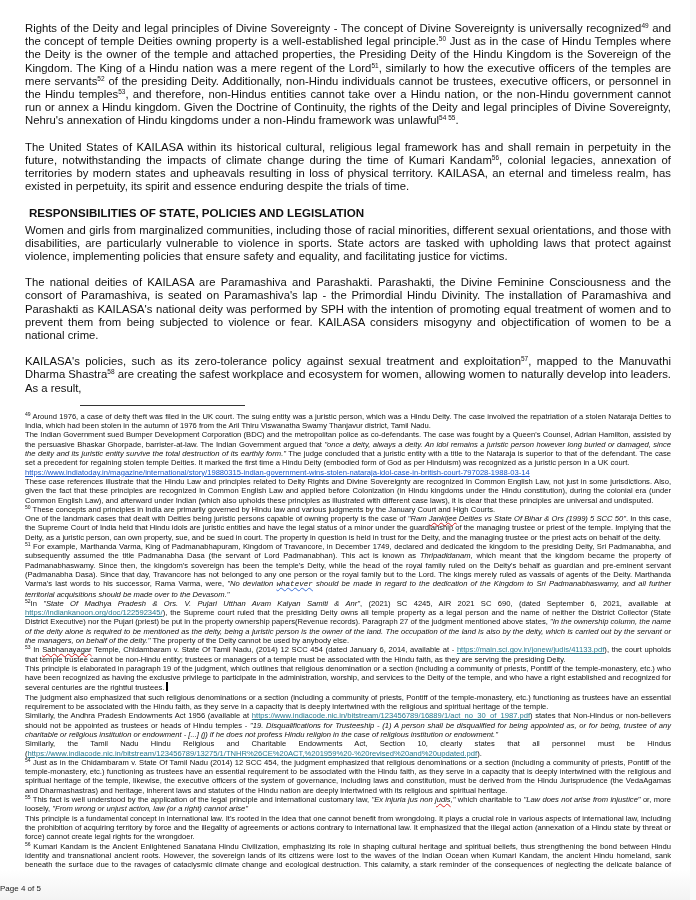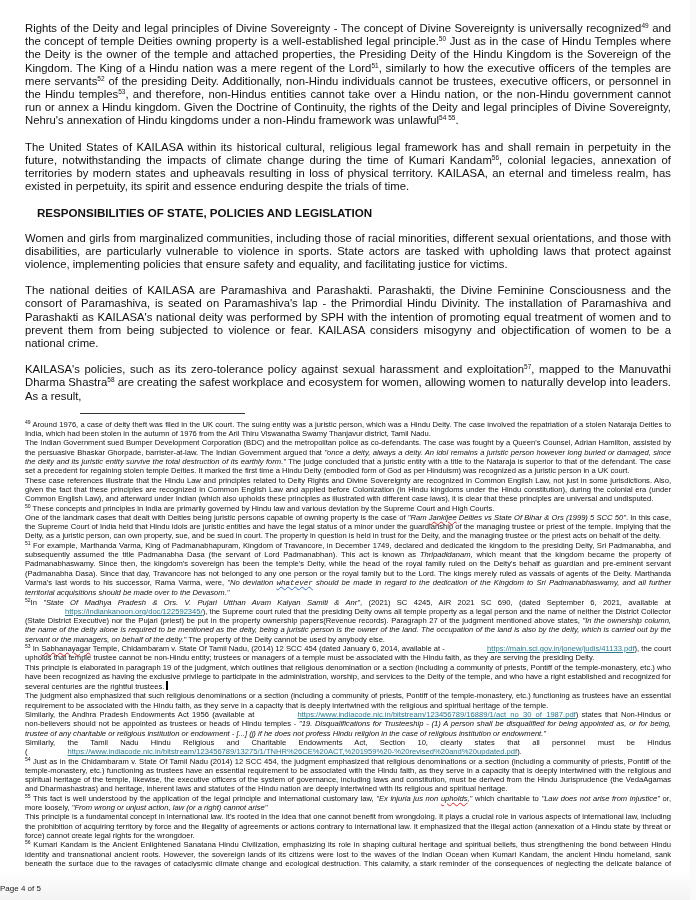--- a/index.html
+++ b/index.html
@@ -1,27 +1,27 @@
 <!DOCTYPE html>
 <html><head>
 <meta charset="utf-8">
 <style>
   html, body { margin: 0; padding: 0; background: #ffffff; }
   body { width: 696px; height: 900px; overflow: hidden; position: relative; font-family: "Liberation Sans", sans-serif; color: #111; }
   .page { position: absolute; left: 25px; top: 22px; width: 646px; }
   .body-text { font-size: 11.3px; line-height: 13.2px; text-align: justify; margin: 0 0 13px 0; }
   .body-text b { font-weight: normal; }
-  .heading { font-size: 11.6px; font-weight: bold; line-height: 13.2px; margin: 12px; }
+  .heading { font-size: 11.6px; font-weight: bold; line-height: 13.2px; margin: 4px; }
   sup { font-size: 6.5px; line-height: 0; vertical-align: 4px; }
   .sep { width: 165px; border-top: 1px solid #333; margin: 10px 0 6px 55px; }
   .fn { font-size: 7.6px; line-height: 9.3px; text-align: justify; margin: 0; color: #111; }
   .fn sup { font-size: 5px; vertical-align: 3px; }
   .fn i { font-style: italic; }
   .link { color: #1a56c8; text-decoration: underline; }
-  .link-teal { color: #2a7a8f; text-decoration: underline; margin-left: 40px; }
+  .link-teal { color: #2a7a8f; text-decoration: underline; }
   .spell { text-decoration: underline wavy #d22; text-decoration-thickness: 1px; }
   .spell-blue { text-decoration: underline wavy #3b6fd8; text-decoration-thickness: 1px; font-family: Liberation Mono, monospace; }
   .cursor { display: inline-block; width: 2px; height: 9px; background: #000; vertical-align: -1px; margin-left: 2px; }
   .page-number { position: absolute; left: 0; right: 0; top: 884px; text-align: left; font-size: 8px; color: #222; }
   .bottom-shade { position: absolute; left: 0; right: 0; bottom: 0; height: 30px; background: linear-gradient(#ffffff, #f3f3f3); }
   .scrollbar { position: absolute; right: 0; top: 0; width: 6px; height: 900px; background: #fafafa; }
 </style>
 </head>
 <body>
 
@@ -29,45 +29,46 @@
 
   <p class="body-text"><b>Rights of the Deity and legal principles of Divine Sovereignty</b><b> - </b><span>The concept of Divine Sovereignty is universally recognized</span><sup>49</sup><span> and the concept of temple Deities owning property is a well-established legal principle.</span><sup>50</sup><span> Just as in the case of Hindu Temples where the Deity is the owner of the temple and attached properties, the Presiding Deity of the Hindu Kingdom is the Sovereign of the Kingdom. The King of a Hindu nation was a mere regent of the Lord</span><sup>51</sup><span>, similarly to how the executive officers of the temples are mere servants</span><sup>52</sup><span> of the presiding Deity. Additionally, non-Hindu individuals cannot be trustees, executive officers, or personnel in the Hindu temples</span><sup>53</sup><span>, and therefore, non-Hindus entities cannot take over a Hindu nation, or the non-Hindu government cannot run or annex a Hindu kingdom. Given the Doctrine of Continuity, the rights of the Deity and legal principles of Divine Sovereignty, Nehru's annexation of Hindu kingdoms under a non-Hindu framework was unlawful</span><sup>54 55</sup><span>.</span></p>
 
   <p class="body-text"><span>The United States of KAILASA within its historical cultural, religious legal framework has and shall remain in perpetuity in the future, notwithstanding the impacts of climate change during the time of Kumari Kandam</span><sup>56</sup><span>, colonial legacies, annexation of territories by modern states and upheavals resulting in loss of physical territory. KAILASA, an eternal and timeless realm, has existed in perpetuity, its spirit and essence enduring despite the trials of time.</span></p>
 
   <p class="heading">RESPONSIBILITIES OF STATE, POLICIES AND LEGISLATION</p>
   <p class="body-text">Women and girls from marginalized communities, including those of racial minorities, different sexual orientations, and those with disabilities, are particularly vulnerable to violence in sports. State actors are tasked with upholding laws that protect against violence, implementing policies that ensure safety and equality, and facilitating justice for victims.</p>
 
   <p class="body-text">The national deities of KAILASA are Paramashiva and Parashakti. Parashakti, the Divine Feminine Consciousness and the consort of Paramashiva, is seated on Paramashiva's lap - the Primordial Hindu Divinity. The installation of Paramashiva and Parashakti as KAILASA's national deity was performed by SPH with the intention of promoting equal treatment of women and to prevent them from being subjected to violence or fear. KAILASA considers misogyny and objectification of women to be a national crime.</p>
 
-  <p class="body-text" style="margin-bottom:0"><span>KAILASA's policies, such as its zero-tolerance policy against sexual harassment and exploitation</span><sup>57</sup><span>, mapped to the Manuvathi Dharma Shastra</span><sup>58</sup><span> are creating the safest workplace and ecosystem for women, allowing women to naturally develop into leaders. As a result,</span></p>
+  <p class="body-text" style="margin-bottom:0"><span>KAILASA's policies, such as its zero-tolerance policy against sexual treatment and exploitation</span><sup>57</sup><span>, mapped to the Manuvathi Dharma Shastra</span><sup>58</sup><span> are creating the safest workplace and ecosystem for women, allowing women to naturally develop into leaders. As a result,</span></p>
 
   <div class="sep"></div>
 
   <div>
     <p class="fn"><sup>49</sup><span> Around 1976, a case of deity theft was filed in the UK court. The suing entity was a juristic person, which was a Hindu Deity. The case involved the repatriation of a stolen Nataraja Deities to India, which had been stolen in the autumn of 1976 from the Aril Thiru Viswanatha Swamy Thanjavur district, Tamil Nadu.</span></p>
     <p class="fn"><span>The Indian Government sued Bumper Development Corporation (BDC) and the metropolitan police as co-defendants. The case was fought by a Queen's Counsel, Adrian Hamilton, assisted by the persuasive Bhaskar Ghorpade, barrister-at-law. The Indian Government argued that </span><i>"once a deity, always a deity. An idol remains a juristic person however long buried or damaged, since the deity and its juristic entity survive the total destruction of its earthly form."</i><span> The judge concluded that a juristic entity with a title to the Nataraja is superior to that of the defendant. The case set a precedent for regaining stolen temple Deities. It marked the first time a Hindu Deity (embodied form of God as per Hinduism) was recognized as a juristic person in a UK court.</span></p>
+    <p class="fn"><a class="link">https://www.indiatoday.in/magazine/international/story/19880315-indian-government-wins-stolen-nataraja-idol-case-in-british-court-797028-1988-03-14</a></p>
     <p class="fn">These case references illustrate that the Hindu Law and principles related to Deity Rights and Divine Sovereignty are recognized in Common English Law, not just in some jurisdictions. Also, given the fact that these principles are recognized in Common English Law and applied before Colonization (in Hindu kingdoms under the Hindu constitution), during the colonial era (under Common English Law), and afterward under Indian (which also upholds these principles as illustrated with different case laws), it is clear that these principles are universal and undisputed.</p>
 
-    <p class="fn"><sup>50</sup><span> These concepts and principles in India are primarily governed by Hindu law and various deviation by the Supreme Court and High Courts.</span></p>
+    <p class="fn"><sup>50</sup><span> These concepts and principles in India are primarily governed by Hindu law and various judgments by the January Court and High Courts.</span></p>
     <p class="fn"><span>One of the landmark cases that dealt with Deities being juristic persons capable of owning property is the case of </span><i>"Ram </i><i class="spell">Jankijee</i><i> Deities vs State Of Bihar &amp; Ors (1999) 5 SCC 50"</i><span>. In this case, the Supreme Court of India held that Hindu idols are juristic entities and have the legal status of a minor under the guardianship of the managing trustee or priest of the temple. Implying that the Deity, as a juristic person, can own property, sue, and be sued in court. The property in question is held in trust for the Deity, and the managing trustee or the priest acts on behalf of the deity.</span></p>
 
     <p class="fn"><sup>51</sup><span> For example, Marthanda Varma, King of Padmanabhapuram, Kingdom of Travancore, in December 1749, declared and dedicated the kingdom to the presiding Deity, Sri Padmanabha, and subsequently assumed the title Padmanabha Dasa (the servant of Lord Padmanabhan). This act is known as </span><i>Thripadidanam</i><span>, which meant that the kingdom became the property of Padmanabhaswamy. Since then, the kingdom's sovereign has been the temple's Deity, while the head of the royal family ruled on the Deity's behalf as guardian and pre-eminent servant (Padmanabha Dasa). Since that day, Travancore has not belonged to any one person or the royal family but to the Lord. The kings merely ruled as vassals of agents of the Deity. Marthanda Varma's last words to his successor, Rama Varma, were, </span><i>"No deviation </i><i class="spell-blue">whatever</i><i> should be made in regard to the dedication of the Kingdom to Sri Padmanabhaswamy, and all further territorial acquisitions should be made over to the Devasom."</i></p>
 
     <p class="fn"><sup>52</sup><span>In </span><i>"State Of Madhya Pradesh &amp; Ors. V. Pujari Utthan Avam Kalyan Samiti &amp; Anr"</i><span>, (2021) SC 4245, AIR 2021 SC 690, (dated September 6, 2021, available at </span><a class="link-teal">https://indiankanoon.org/doc/122592345/</a><span>), the Supreme court ruled that the presiding Deity owns all temple property as a legal person and the name of neither the District Collector (State District Executive) nor the Pujari (priest) be put in the property ownership papers(Revenue records). Paragraph 27 of the judgment mentioned above states, </span><i>"In the ownership column, the name of the deity alone is required to be mentioned as the deity, being a juristic person is the owner of the land. The occupation of the land is also by the deity, which is carried out by the servant or the managers, on behalf of the deity."</i><span> The property of the Deity cannot be used by anybody else.</span></p>
 
     <p class="fn"><sup>53</sup><span> In </span><span class="spell">Sabhanayagar</span><span> Temple, Chidambaram v. State Of Tamil Nadu, (2014) 12 SCC 454 (dated January 6, 2014, available at - </span><a class="link-teal">https://main.sci.gov.in/jonew/judis/41133.pdf</a><span>), the court upholds that temple trustee cannot be non-Hindu entity; trustees or managers of a temple must be associated with the Hindu faith, as they are serving the presiding Deity.</span></p>
     <p class="fn"><span>This principle is elaborated in paragraph 19 of the judgment, which outlines that religious denomination or a section (including a community of priests, Pontiff of the temple-monastery, etc.) who have been recognized as having the exclusive privilege to participate in the administration, worship, and services to the Deity of the temple, and who have a right established and recognized for several centuries are the rightful trustees.</span><span class="cursor"></span></p>
     <p class="fn">The judgment also emphasized that such religious denominations or a section (including a community of priests, Pontiff of the temple-monastery, etc.) functioning as trustees have an essential requirement to be associated with the Hindu faith, as they serve in a capacity that is deeply intertwined with the religious and spiritual heritage of the temple.</p>
     <p class="fn"><span>Similarly, the Andhra Pradesh Endowments Act 1956 (available at </span><a class="link-teal">https://www.indiacode.nic.in/bitstream/123456789/16889/1/act_no_30_of_1987.pdf</a><span>) states that Non-Hindus or non-believers should not be appointed as trustees or heads of Hindu temples - </span><i>"19. Disqualifications for Trusteeship - (1) A person shall be disqualified for being appointed as, or for being, trustee of any charitable or religious institution or endowment - [...] (j) if he does not profess Hindu religion in the case of religious institution or endowment."</i></p>
     <p class="fn"><span>Similarly, the Tamil Nadu Hindu Religious and Charitable Endowments Act, Section 10, clearly states that all personnel must be Hindus (</span><a class="link-teal">https://www.indiacode.nic.in/bitstream/123456789/13275/1/TNHR%26CE%20ACT,%201959%20-%20revised%20and%20updated.pdf</a><span>).</span></p>
 
     <p class="fn"><sup>54</sup><span> Just as in the Chidambaram v. State Of Tamil Nadu (2014) 12 SCC 454, the judgment emphasized that religious denominations or a section (including a community of priests, Pontiff of the temple-monastery, etc.) functioning as trustees have an essential requirement to be associated with the Hindu faith, as they serve in a capacity that is deeply intertwined with the religious and spiritual heritage of the temple, likewise, the executive officers of the system of governance, including laws and constitution, must be derived from the Hindu Jurisprudence (the VedaAgamas and Dharmashastras) and heritage, inherent laws and statutes of the Hindu nation are deeply intertwined with its religious and spiritual heritage.</span></p>
 
-    <p class="fn"><sup>55</sup><span> This fact is well understood by the application of the legal principle and international customary law, </span><i>"Ex injuria jus non </i><i class="spell">upholds</i><i>,"</i><span> which charitable to </span><i>"Law does not arise from injustice"</i><span> or, more loosely, </span><i>"From wrong or unjust action, law (or a right) cannot arise"</i></p>
+    <p class="fn"><sup>55</sup><span> This fact is well understood by the application of the legal principle and international customary law, </span><i>"Ex injuria jus non </i><i class="spell">judis</i><i>,"</i><span> which charitable to </span><i>"Law does not arise from injustice"</i><span> or, more loosely, </span><i>"From wrong or unjust action, law (or a right) cannot arise"</i></p>
     <p class="fn">This principle is a fundamental concept in international law. It's rooted in the idea that one cannot benefit from wrongdoing. It plays a crucial role in various aspects of international law, including the prohibition of acquiring territory by force and the illegality of agreements or actions contrary to international law. It emphasized that the illegal action (annexation of a Hindu state by threat or force) cannot create legal rights for the wrongdoer.</p>
 
     <p class="fn"><sup>56</sup><span> Kumari Kandam is the Ancient Enlightened Sanatana Hindu Civilization, emphasizing its role in shaping cultural heritage and spiritual beliefs, thus strengthening the bond between Hindu identity and transnational ancient roots. However, the sovereign lands of its citizens were lost to the waves of the Indian Ocean when Kumari Kandam, the ancient Hindu homeland, sank beneath the surface due to the ravages of cataclysmic climate change and ecological destruction. This calamity, a stark reminder of the consequences of neglecting the delicate balance of nature, has driven the people of KAILASA to seek a new home, where they may rebuild and thrive in harmony with the environment. Later on in history, the rest of our lands were lost as an effect of colonialism, further eroding our connection to our ancestral heritage and cultural identity.</span></p>
 
     <p class="fn"><sup class="link">57</sup><a class="link">https://kailasa.hindunation.org/0:/for%20UN%20report/Protection%20from%20Sexual%20Harassment%20policy%20of%20KAILASA.pdf</a></p>
 
     <p class="fn"><sup>58</sup><span> The Hindu constitution, the world's oldest constitution dating back to more than 10,000 years</span></p>
   </div>
 </div>
 

